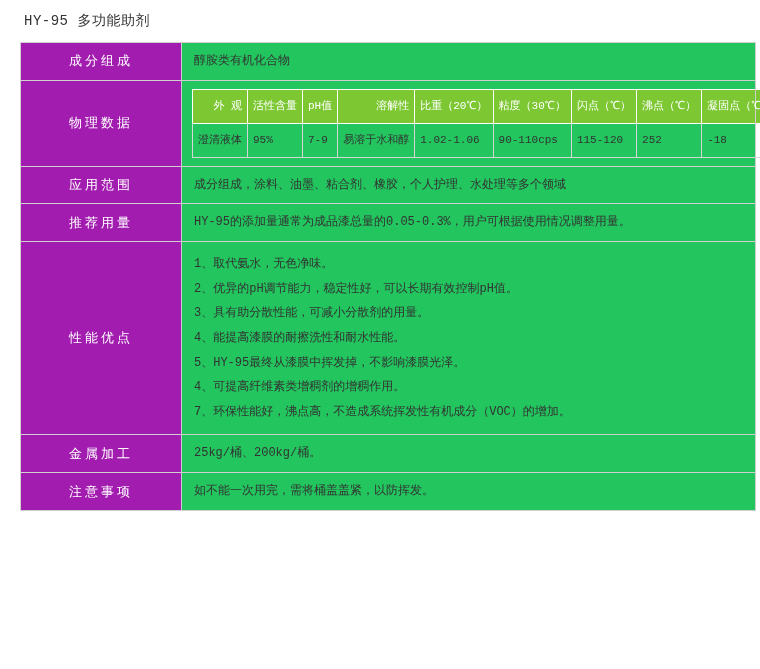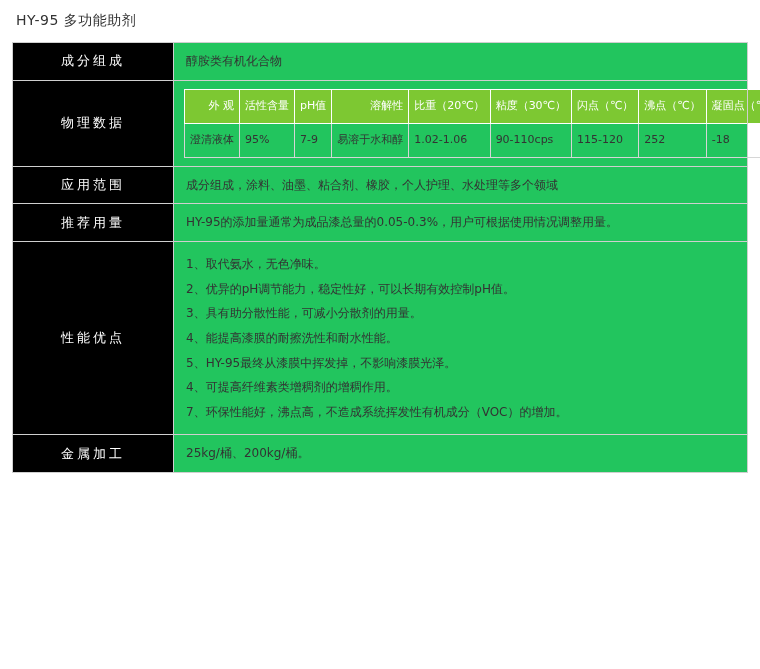--- a/index.html
+++ b/index.html
@@ -12,42 +12,43 @@
     height: 669px;
     font-family: "DejaVu Sans", "Liberation Sans", sans-serif;
     color: #333333;
     font-size: 12px;
   }
   .page {
     position: relative;
     width: 760px;
     height: 669px;
     box-sizing: border-box;
-    padding: 10px 12px 0 12px;
+    padding: 10px 12px 0 20px;
+    font-family: Liberation Mono, monospace;
   }
   .doc-title {
     font-size: 14px;
     color: #333;
     font-weight: normal;
     margin: 2px 0 12px 4px;
     letter-spacing: 0.5px;
   }
   table.spec {
     border-collapse: collapse;
     width: 736px;
     table-layout: fixed;
   }
   table.spec > tbody > tr > th,
   table.spec > tbody > tr > td {
     border: 1px solid #cfcfcf;
     vertical-align: middle;
   }
   th.label {
     width: 152px;
-    background: #000000;
+    background: #a21caf;
     color: #ffffff;
     font-weight: normal;
     font-size: 13px;
     text-align: center;
     letter-spacing: 3px;
     padding: 8px 4px;
     border-color: #6fb92b;
   }
   td.content {
     padding: 10px 12px;
@@ -172,16 +173,22 @@
       </tr>
 
       <tr>
         <th class="label">金属加工</th>
         <td class="content tight">
           <span class="line">25kg/桶、200kg/桶。</span>
         </td>
       </tr>
 
 
+      <tr>
+        <th class="label">注意事项</th>
+        <td class="content tight">
+          <span class="line">如不能一次用完，需将桶盖盖紧，以防挥发。</span>
+        </td>
+      </tr>
 
     </tbody>
   </table>
 </div>
 
 </body></html>

